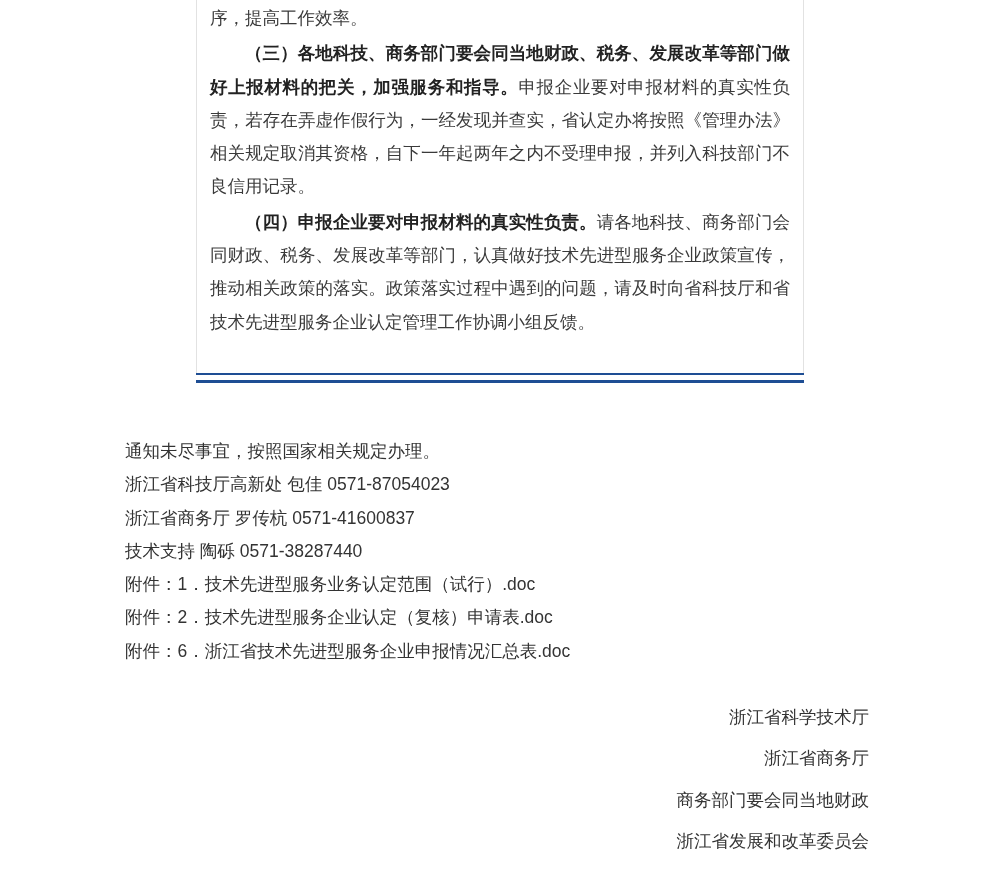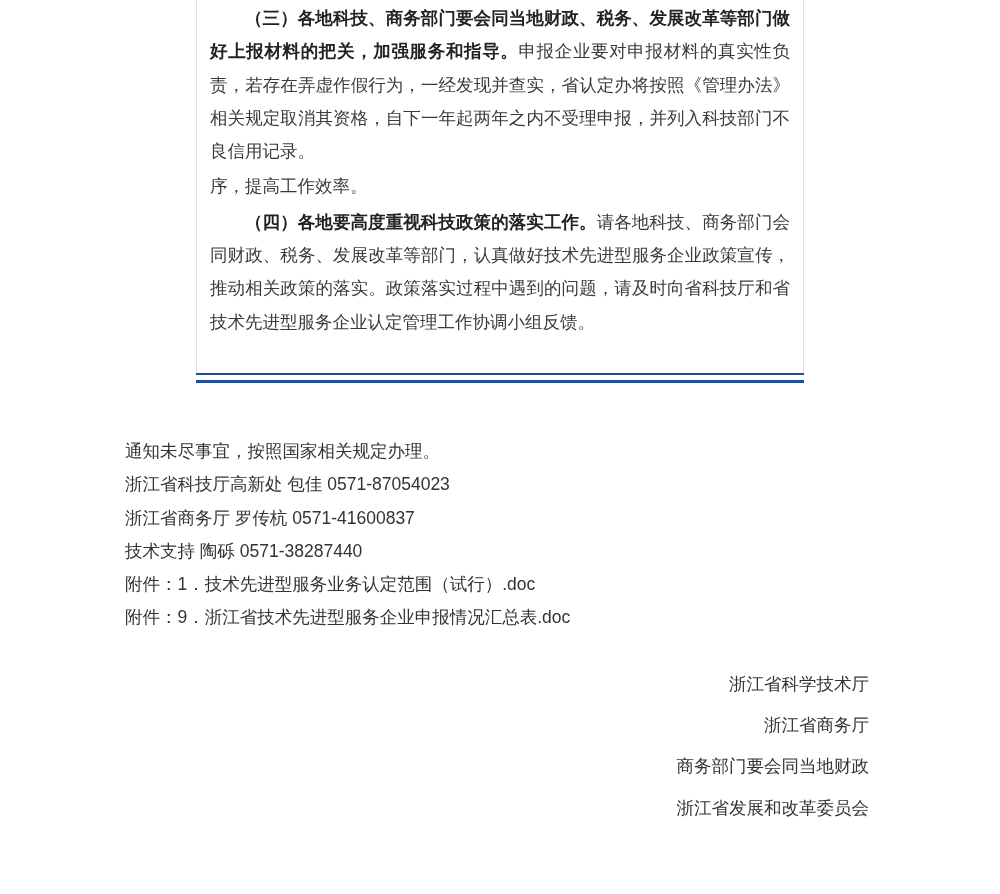--- a/index.html
+++ b/index.html
@@ -62,36 +62,37 @@
   }
   .signatures p { margin: 8px; }
 </style>
 </head>
 <body>
 
 <div class="page">
 
   <div class="notice-wrap">
     <div class="box-body">
+      <p class="para">序，提高工作效率。</p>
+
       <p class="para indent"><span class="lead">（三）各地科技、商务部门要会同当地财政、税务、发展改革等部门做好上报材料的把关，加强服务和指导。</span><span>申报企业要对申报材料的真实性负责，若存在弄虚作假行为，一经发现并查实，省认定办将按照《管理办法》相关规定取消其资格，自下一年起两年之内不受理申报，并列入科技部门不良信用记录。</span></p>
 
-      <p class="para">序，提高工作效率。</p>
-
-      <p class="para indent"><span class="lead">（四）各地要高度重视科技政策的落实工作。</span><span>请各地科技、商务部门会同财政、税务、发展改革等部门，认真做好技术先进型服务企业政策宣传，推动相关政策的落实。政策落实过程中遇到的问题，请及时向省科技厅和省技术先进型服务企业认定管理工作协调小组反馈。</span></p>
+      <p class="para indent"><span class="lead">（四）申报企业要对申报材料的真实性负责。</span><span>请各地科技、商务部门会同财政、税务、发展改革等部门，认真做好技术先进型服务企业政策宣传，推动相关政策的落实。政策落实过程中遇到的问题，请及时向省科技厅和省技术先进型服务企业认定管理工作协调小组反馈。</span></p>
     </div>
     <div class="double-rule"></div>
   </div>
 
   <div class="footer">
     <p>通知未尽事宜，按照国家相关规定办理。</p>
     <p>浙江省科技厅高新处 包佳 0571-87054023</p>
     <p>浙江省商务厅 罗传杭 0571-41600837</p>
     <p>技术支持 陶砾 0571-38287440</p>
     <p>附件：1．技术先进型服务业务认定范围（试行）.doc</p>
-    <p>附件：9．浙江省技术先进型服务企业申报情况汇总表.doc</p>
+    <p>附件：2．技术先进型服务企业认定（复核）申请表.doc</p>
+    <p>附件：6．浙江省技术先进型服务企业申报情况汇总表.doc</p>
   </div>
 
   <div class="signatures">
     <p>浙江省科学技术厅</p>
     <p>浙江省商务厅</p>
     <p>商务部门要会同当地财政</p>
     <p>浙江省发展和改革委员会</p>
   </div>
 
 </div>

